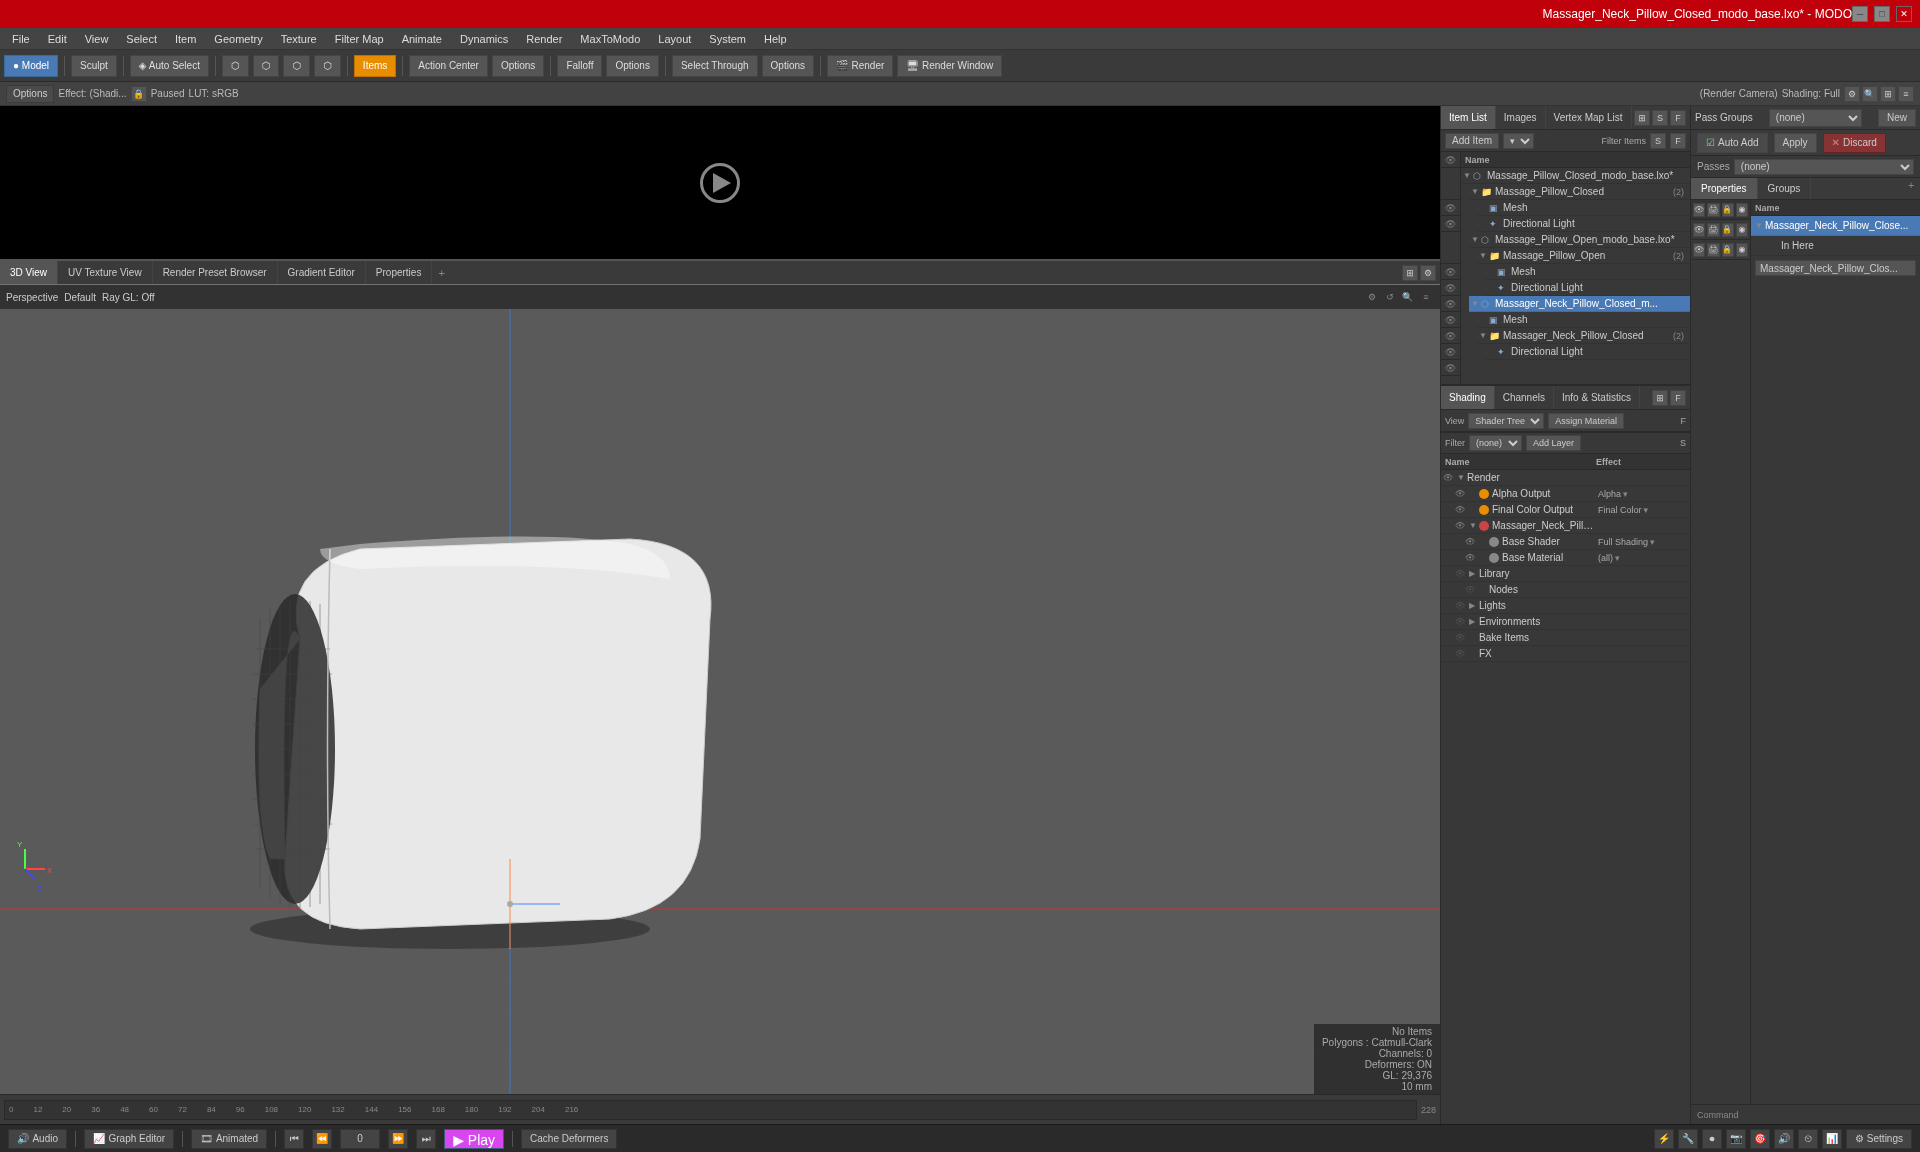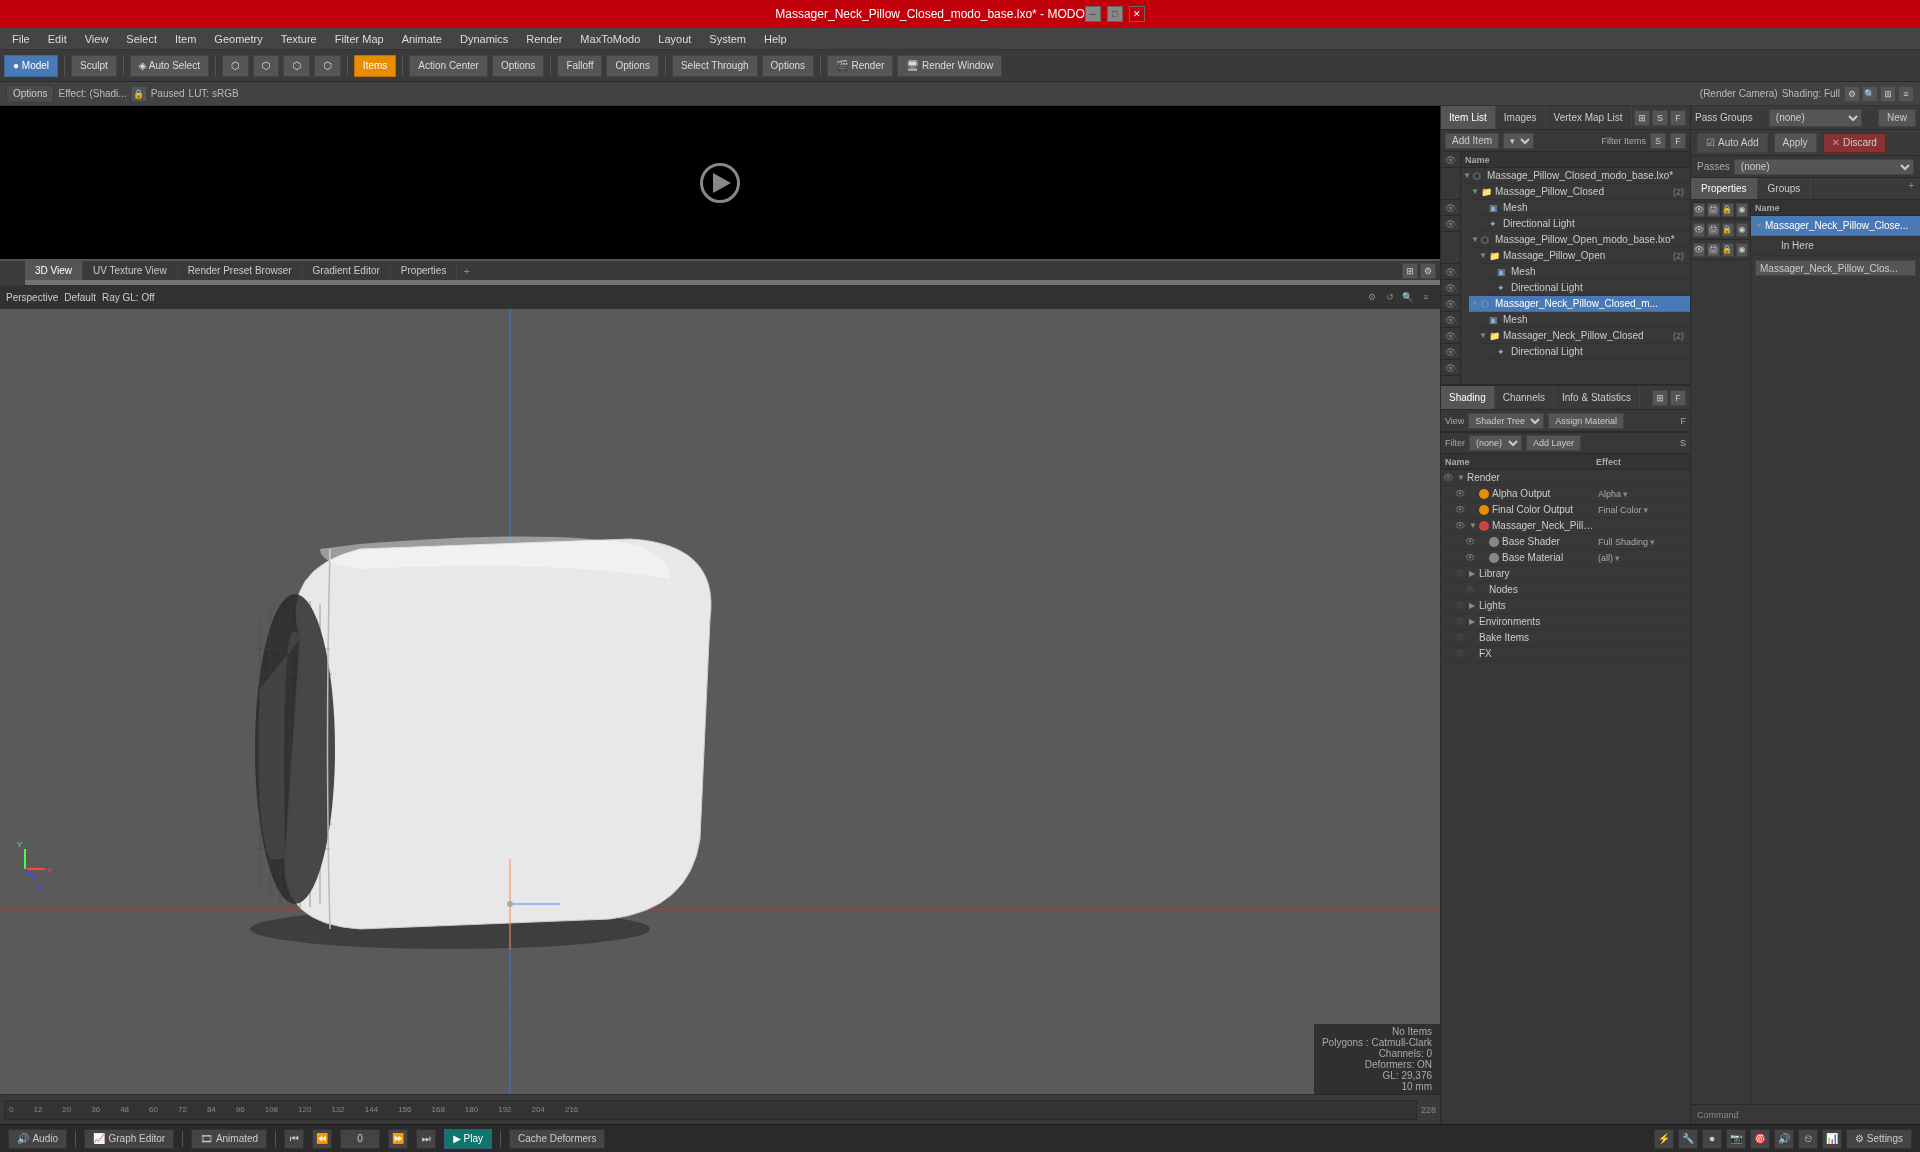--- a/index.html
+++ b/index.html
@@ -13,21 +13,21 @@
       overflow: hidden;
       user-select: none;
     }
 
     
     #title-bar {
       background: #c0000a;
       height: 28px;
       display: flex;
       align-items: center;
-      justify-content: center;
+      justify-content: flex-end;
       padding: 0 8px;
       color: white;
       font-size: 12px;
     }
     #title-bar .win-controls { display: flex; gap: 6px; }
     #title-bar .win-btn {
       width: 16px; height: 16px;
       background: #888;
       border: 1px solid #666;
       cursor: pointer;
@@ -143,23 +143,22 @@
       border-left: 18px solid #888;
       margin-left: 3px;
     }
 
     
     #viewport-tabs {
       background: #3a3a3a;
       height: 24px;
       display: flex;
       align-items: center;
-      border-bottom: 5px solid #737373;
+      border-bottom: 1px solid #737373;
       gap: 0;
-      margin-left: 25px;
     }
     .vp-tab {
       padding: 2px 10px;
       font-size: 10px;
       cursor: pointer;
       color: #ccc;
       border-right: 1px solid #444;
       height: 100%;
       display: flex; align-items: center;
     }
@@ -657,24 +656,24 @@
     }
     .sb-time-input {
       background: #444;
       border: 1px solid #333;
       color: #ccc;
       font-size: 10px;
       width: 40px; height: 20px;
       text-align: center;
     }
     .sb-play-btn {
-      background: #0f766e;
+      background: #d946ef;
       border: 1px solid #3a5a7a;
       color: white;
-      font-size: 10px;
+      font-size: 14px;
       padding: 2px 8px;
       cursor: pointer;
       height: 20px;
     }
     .sb-right { margin-left: auto; display: flex; align-items: center; gap: 4px; }
     .sb-settings-btn {
       background: #444;
       border: 1px solid #333;
       color: #ccc;
       font-size: 10px;

